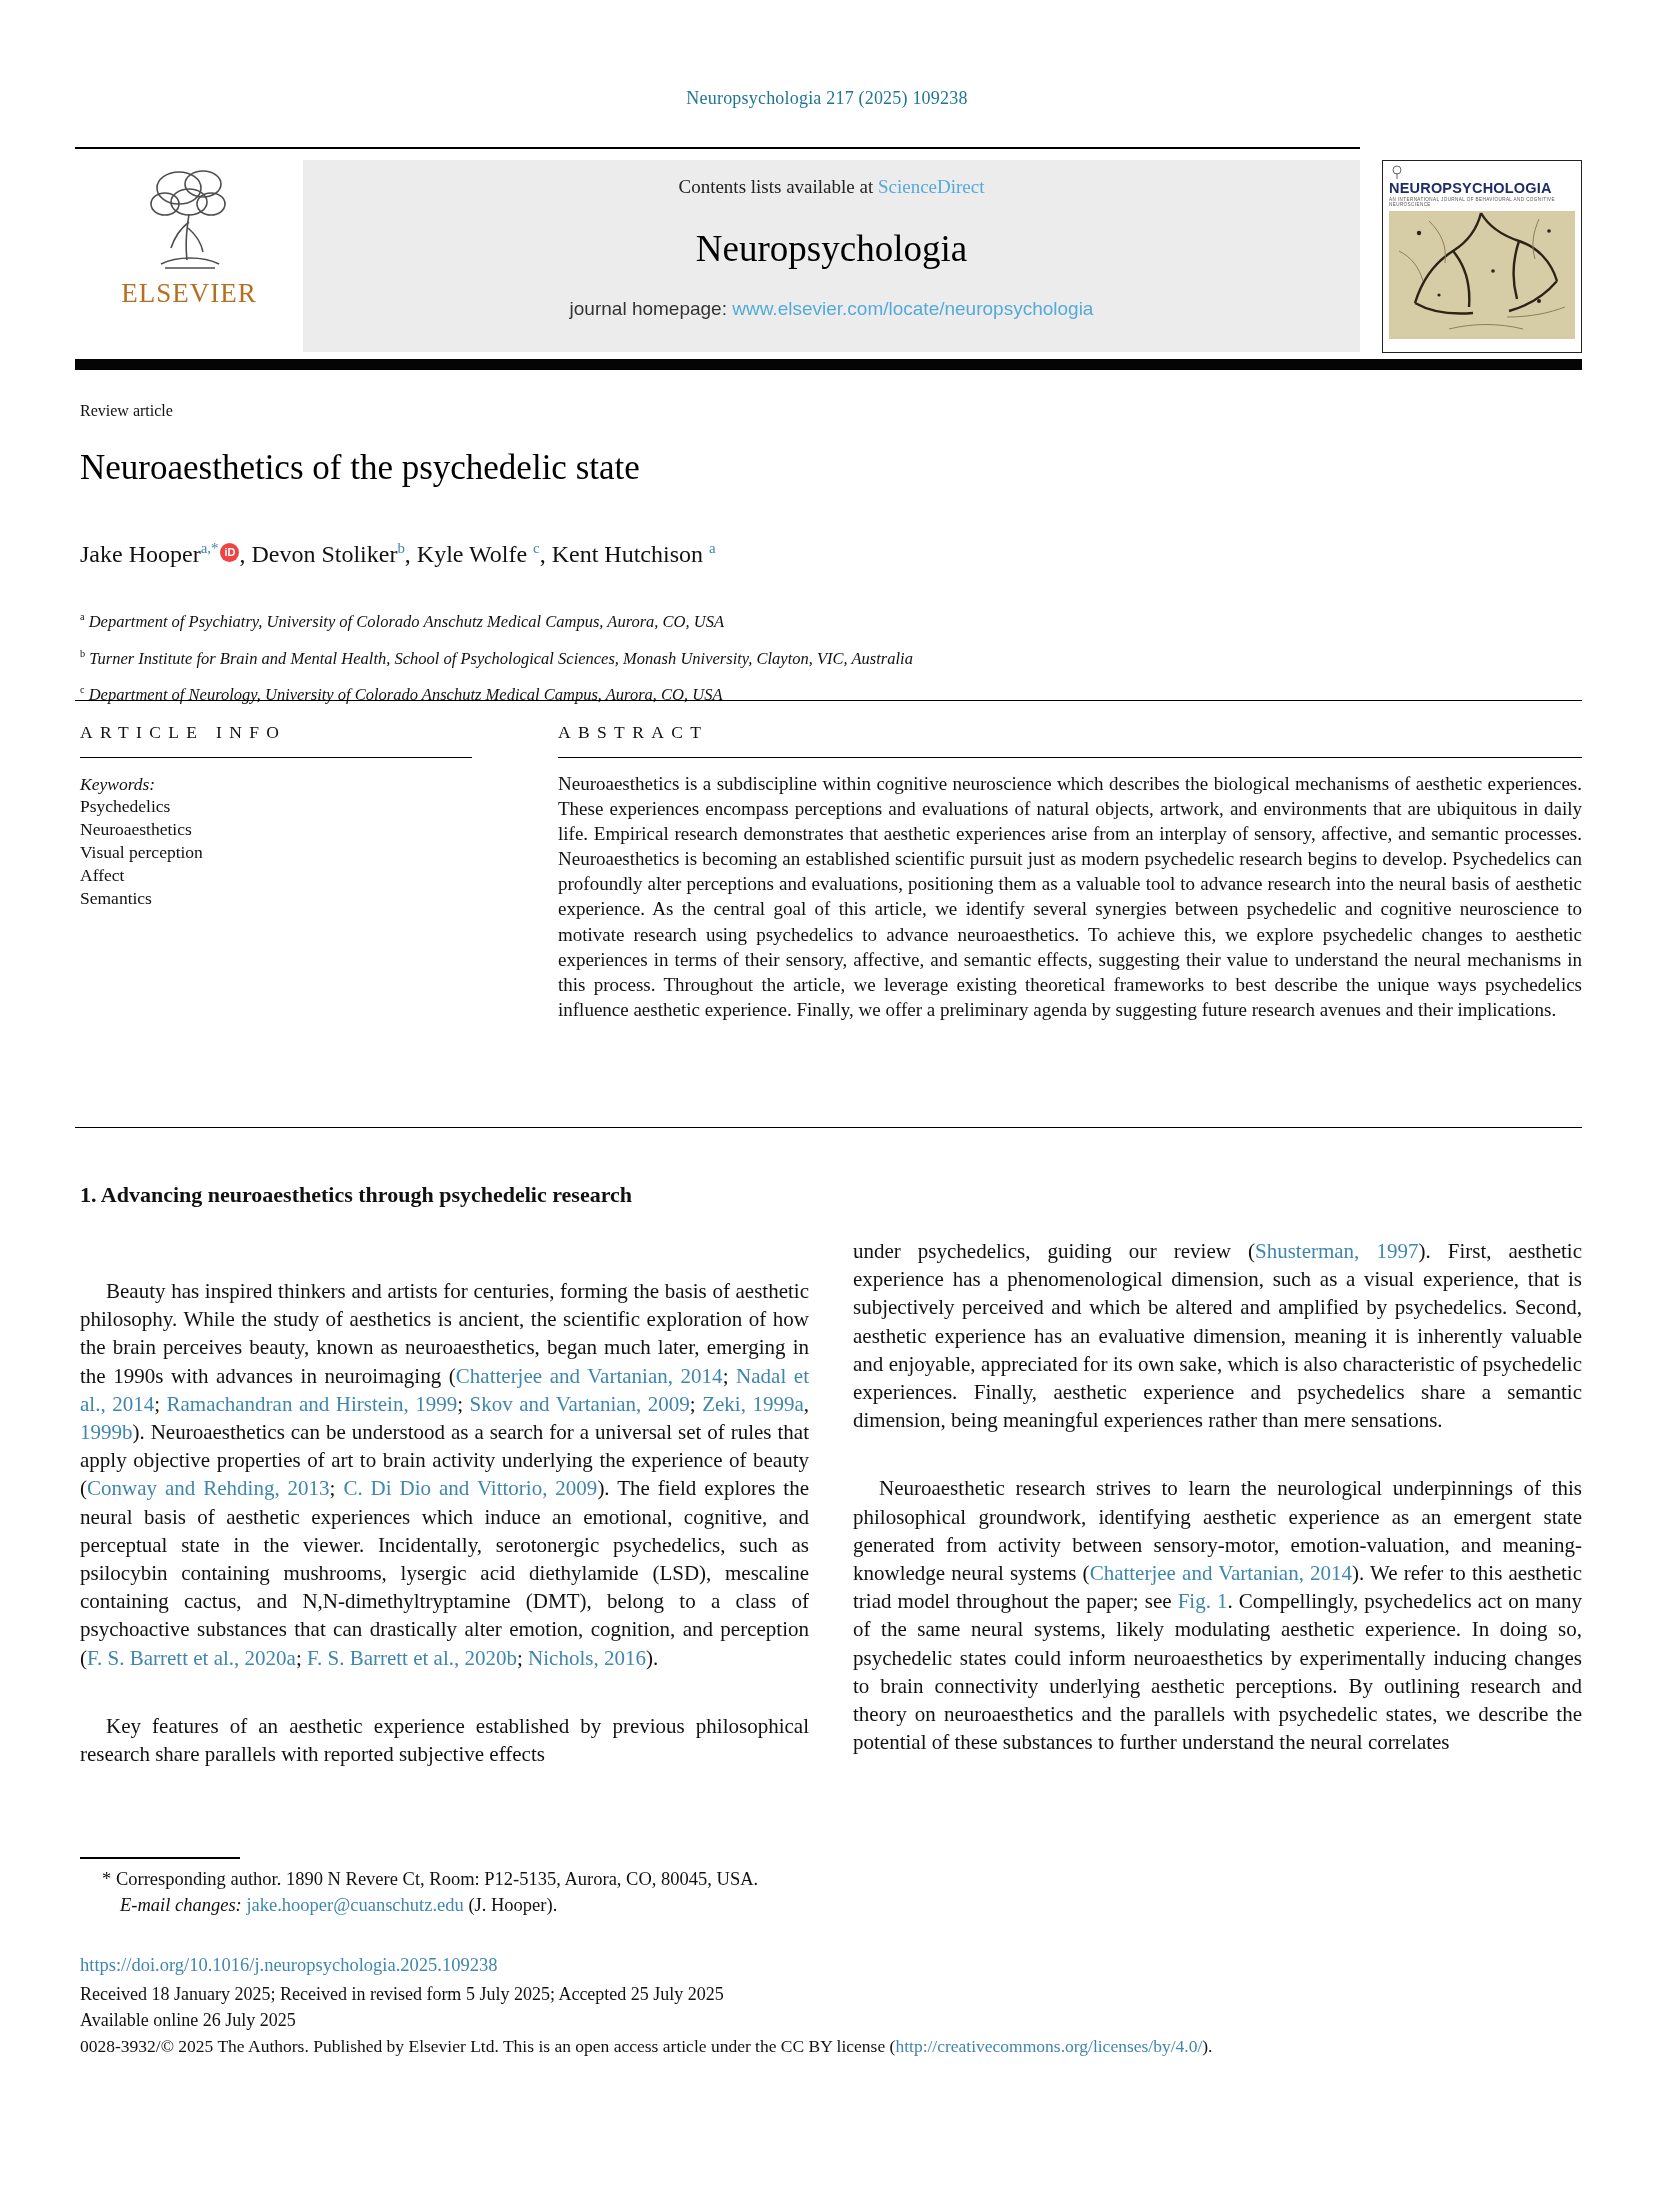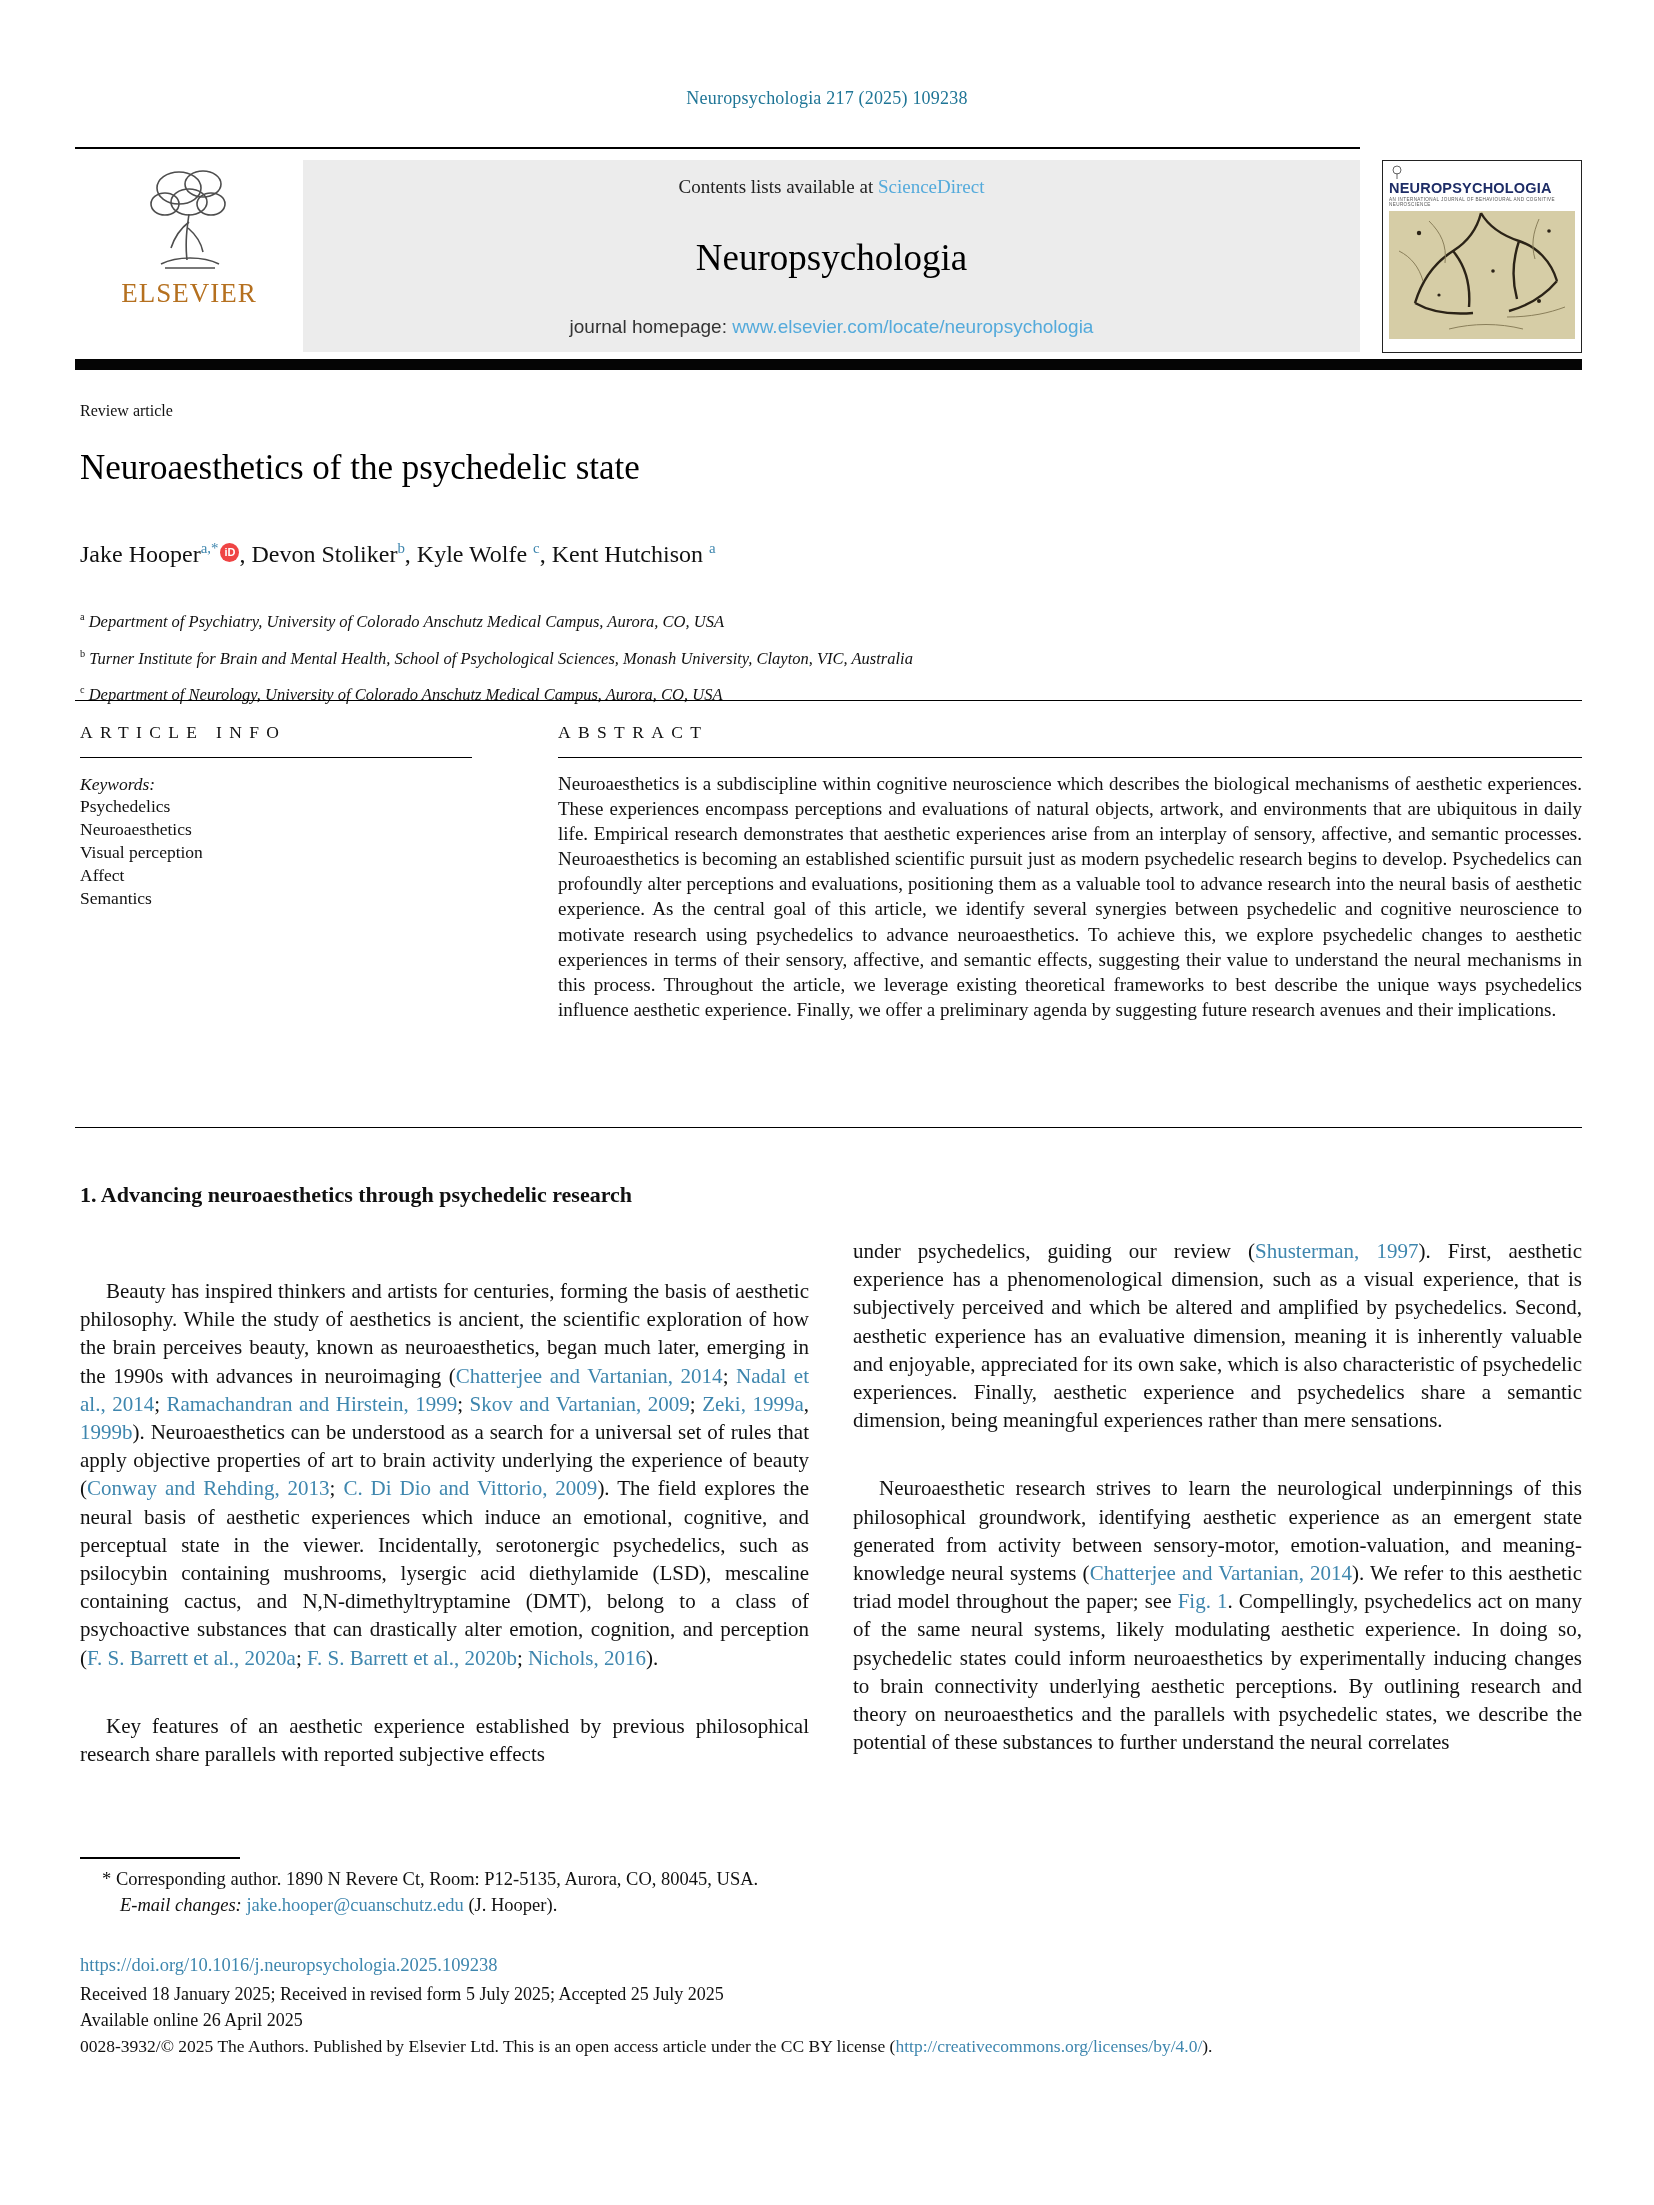--- a/index.html
+++ b/index.html
@@ -15,21 +15,21 @@
   #rule-top    { top:147px; left:75px; width:1285px; }
   #rule-info   { top:700px; left:75px; width:1507px; height:1px; }
   #rule-body   { top:1127px; left:75px; width:1507px; height:1px; }
   #thick-bar   { position:absolute; top:359px; left:75px; width:1507px; height:11px; background:#050505; }
 
   
   .banner { position:absolute; top:160px; left:75px; width:1285px; height:192px; display:flex; }
   .logo-box { width:228px; background:#fff; display:flex; flex-direction:column; align-items:center; justify-content:flex-start; padding-top:4px; }
   .logo-box svg { display:block; }
   .elsevier-word { font-family:"Liberation Serif",serif; font-size:27px; color:#b5701f; letter-spacing:1px; margin-top:2px; }
-  .banner-gray { flex:1; background:#ececec; display:flex; flex-direction:column; align-items:center; justify-content:space-between; padding:16px 10px 14px 10px; }
+  .banner-gray { flex:1; background:#ececec; display:flex; flex-direction:column; align-items:center; justify-content:space-between; padding:16px 10px 32px 10px; }
   .contents-line { font-size:19px; color:#222; }
   .journal-title { font-size:37px; color:#000; }
   .homepage-line { font-family:"Liberation Sans","DejaVu Sans",sans-serif; font-size:19px; color:#333; }
 
   
   .cover { position:absolute; top:160px; left:1382px; width:200px; height:193px; background:#fff;
            border:1px solid #222; padding:5px 6px; }
   .cover-mini-logo { position:absolute; top:4px; left:8px; }
   .cover-title { margin-top:14px; font-family:"Liberation Sans","DejaVu Sans",sans-serif; font-weight:bold;
                  font-size:14.5px; color:#1d2c66; letter-spacing:0.2px; }
@@ -175,16 +175,16 @@
       <p><span>under psychedelics, guiding our review (</span><span class="seg-link">Shusterman, 1997</span><span>). First, aesthetic experience has a phenomenological dimension, such as a visual experience, that is subjectively perceived and which be altered and amplified by psychedelics. Second, aesthetic experience has an evaluative dimension, meaning it is inherently valuable and enjoyable, appreciated for its own sake, which is also characteristic of psychedelic experiences. Finally, aesthetic experience and psychedelics share a semantic dimension, being meaningful experiences rather than mere sensations.</span></p>
       <p class="indent"><span>Neuroaesthetic research strives to learn the neurological underpinnings of this philosophical groundwork, identifying aesthetic experience as an emergent state generated from activity between sensory-motor, emotion-valuation, and meaning-knowledge neural systems (</span><span class="seg-link">Chatterjee and Vartanian, 2014</span><span>). We refer to this aesthetic triad model throughout the paper; see </span><span class="seg-link">Fig. 1</span><span>. Compellingly, psychedelics act on many of the same neural systems, likely modulating aesthetic experience. In doing so, psychedelic states could inform neuroaesthetics by experimentally inducing changes to brain connectivity underlying aesthetic perceptions. By outlining research and theory on neuroaesthetics and the parallels with psychedelic states, we describe the potential of these substances to further understand the neural correlates</span></p>
     </div>
   </div>
 
   <div id="rule-foot"></div>
   <div class="footnote1"><span>* Corresponding author. 1890 N Revere Ct, Room: P12-5135, Aurora, CO, 80045, USA.</span></div>
   <div class="footnote2"><span class="seg-it">E-mail changes:</span><span> </span><span class="seg-link">jake.hooper@cuanschutz.edu</span><span> (J. Hooper).</span></div>
   <div class="doi-line">https://doi.org/10.1016/j.neuropsychologia.2025.109238</div>
   <div class="received-line">Received 18 January 2025; Received in revised form 5 July 2025; Accepted 25 July 2025</div>
-  <div class="available-line">Available online 26 April 2025</div>
+  <div class="available-line">Available online 26 July 2025</div>
   <div class="copyright-line"><span>0028-3932/© 2025 The Authors. Published by Elsevier Ltd. This is an open access article under the CC BY license (</span><span class="seg-link">http://creativecommons.org/licenses/by/4.0/</span><span>).</span></div>
 
 </div>
 
 </body></html>

